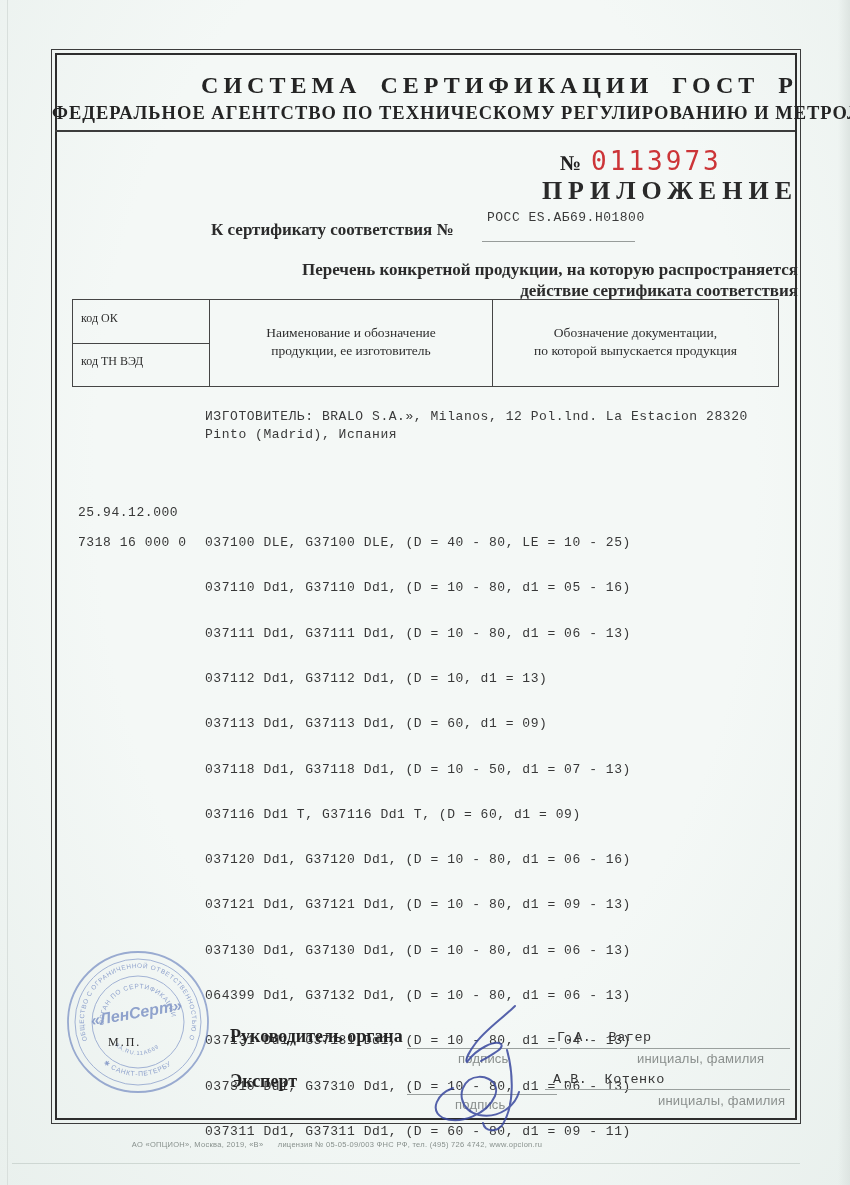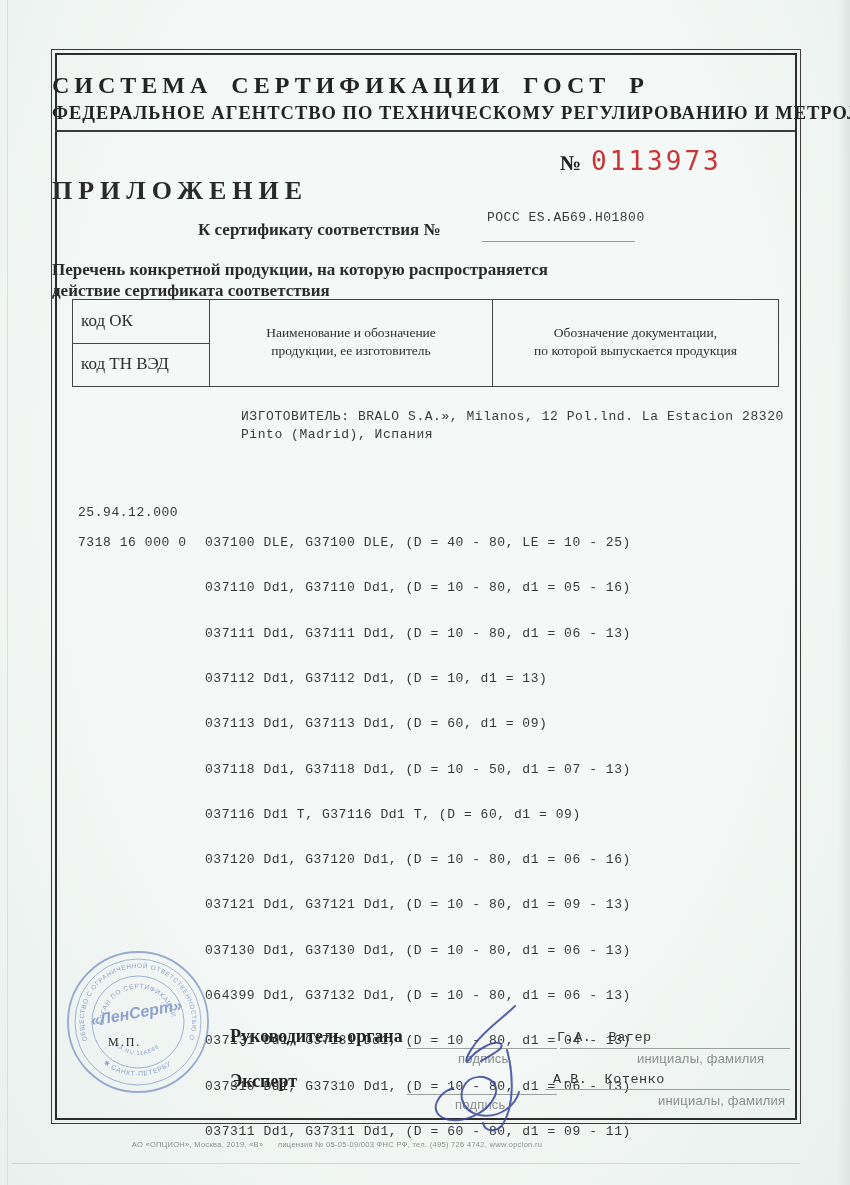--- a/index.html
+++ b/index.html
@@ -15,47 +15,47 @@
     background:radial-gradient(ellipse at 50% 40%, #f4f8f6 55%, #e9f0ed 100%);
   }
   .edge-left{position:absolute;left:7px;top:0;width:1px;height:1185px;background:#d8dfdc;}
   .edge-right{position:absolute;right:0;top:0;width:12px;height:1185px;background:linear-gradient(to right,rgba(0,0,0,0),#dde4e1);}
   .page-bottom-line{position:absolute;left:12px;top:1163px;width:788px;height:1px;background:#c9d2ce;opacity:.85;}
 
   .frame{position:absolute;left:51px;top:49px;width:748px;height:1073px;border:1px solid #3c3c3c;}
   .frame-inner{position:absolute;inset:3px;border:2px solid #2d2d2d;}
 
   .abs{position:absolute;}
-  .ctr{left:52px;width:746px;text-align:left;}
+  .ctr{left:52px;width:746px;text-align:right;}
 
   .h-title{font-weight:bold;font-size:24px;letter-spacing:5px;word-spacing:8px;color:#242424;}
   .h-sub{font-weight:bold;font-size:18.5px;letter-spacing:1px;white-space:nowrap;color:#242424;}
   .h-divider{left:55px;top:130px;width:740px;height:2px;background:#3c3c3c;}
 
   .num-row{left:560px;top:146px;display:flex;align-items:baseline;gap:10px;}
   .num-prefix{font-size:21px;font-weight:bold;color:#222;}
   .num-value{font-family:"DejaVu Sans Mono", monospace;font-size:26px;letter-spacing:3px;color:#cc3538;}
 
   .heading{top:176px;font-weight:bold;font-size:26px;letter-spacing:6px;color:#2a2a2a;}
 
-  .cert-label{left:198px;top:220px;font-weight:bold;font-size:17px;}
+  .cert-label{left:211px;top:220px;font-weight:bold;font-size:17px;}
   .mono{font-family:"Liberation Mono", monospace;color:#3a3a3a;}
   .cert-value{left:487px;top:210px;font-size:13px;letter-spacing:.5px;}
   .cert-underline{left:482px;top:241px;width:153px;border-bottom:1px solid #979c9a;height:0;}
 
   .list-title{top:259px;font-weight:bold;font-size:17px;line-height:21px;}
 
   .tbl{left:72px;top:299px;width:705px;height:86px;border:1px solid #454545;}
   .tbl-v1{position:absolute;left:136px;top:0;width:1px;height:100%;background:#454545;}
   .tbl-v2{position:absolute;left:419px;top:0;width:1px;height:100%;background:#454545;}
   .tbl-h1{position:absolute;left:0;top:43px;width:136px;height:1px;background:#454545;}
-  .tbl-cell{position:absolute;font-size:17px;color:#2e2e2e;text-align:right;}
+  .tbl-cell{position:absolute;font-size:12px;color:#2e2e2e;text-align:right;}
   .tbl-center{text-align:center;font-size:13.5px;line-height:18px;}
 
-  .body-mono{font-size:13px;letter-spacing:.55px;line-height:18px;margin-left:36px;}
+  .body-mono{font-size:13px;letter-spacing:.55px;line-height:18px;}
   .rows{left:205px;top:505px;font-family:"Liberation Mono", monospace;font-size:13px;letter-spacing:.55px;line-height:15.1px;color:#383838;white-space:pre;}
   .code{font-family:"Liberation Mono", monospace;font-size:13px;letter-spacing:.55px;color:#383838;white-space:pre;}
 
   .sig-label{font-weight:bold;font-size:18px;color:#242424;}
   .sig-line{border-bottom:1px solid #9aa09e;height:0;}
   .caption{font-family:Liberation Sans, sans-serif;font-size:13px;color:#8a8f8d;letter-spacing:.2px;}
   .sig-name{font-family:"Liberation Mono", monospace;font-size:13.5px;letter-spacing:.5px;color:#353535;white-space:pre;}
 
   .mp{left:108px;top:1035px;font-size:12px;letter-spacing:2px;color:#2c2c2c;}
 

